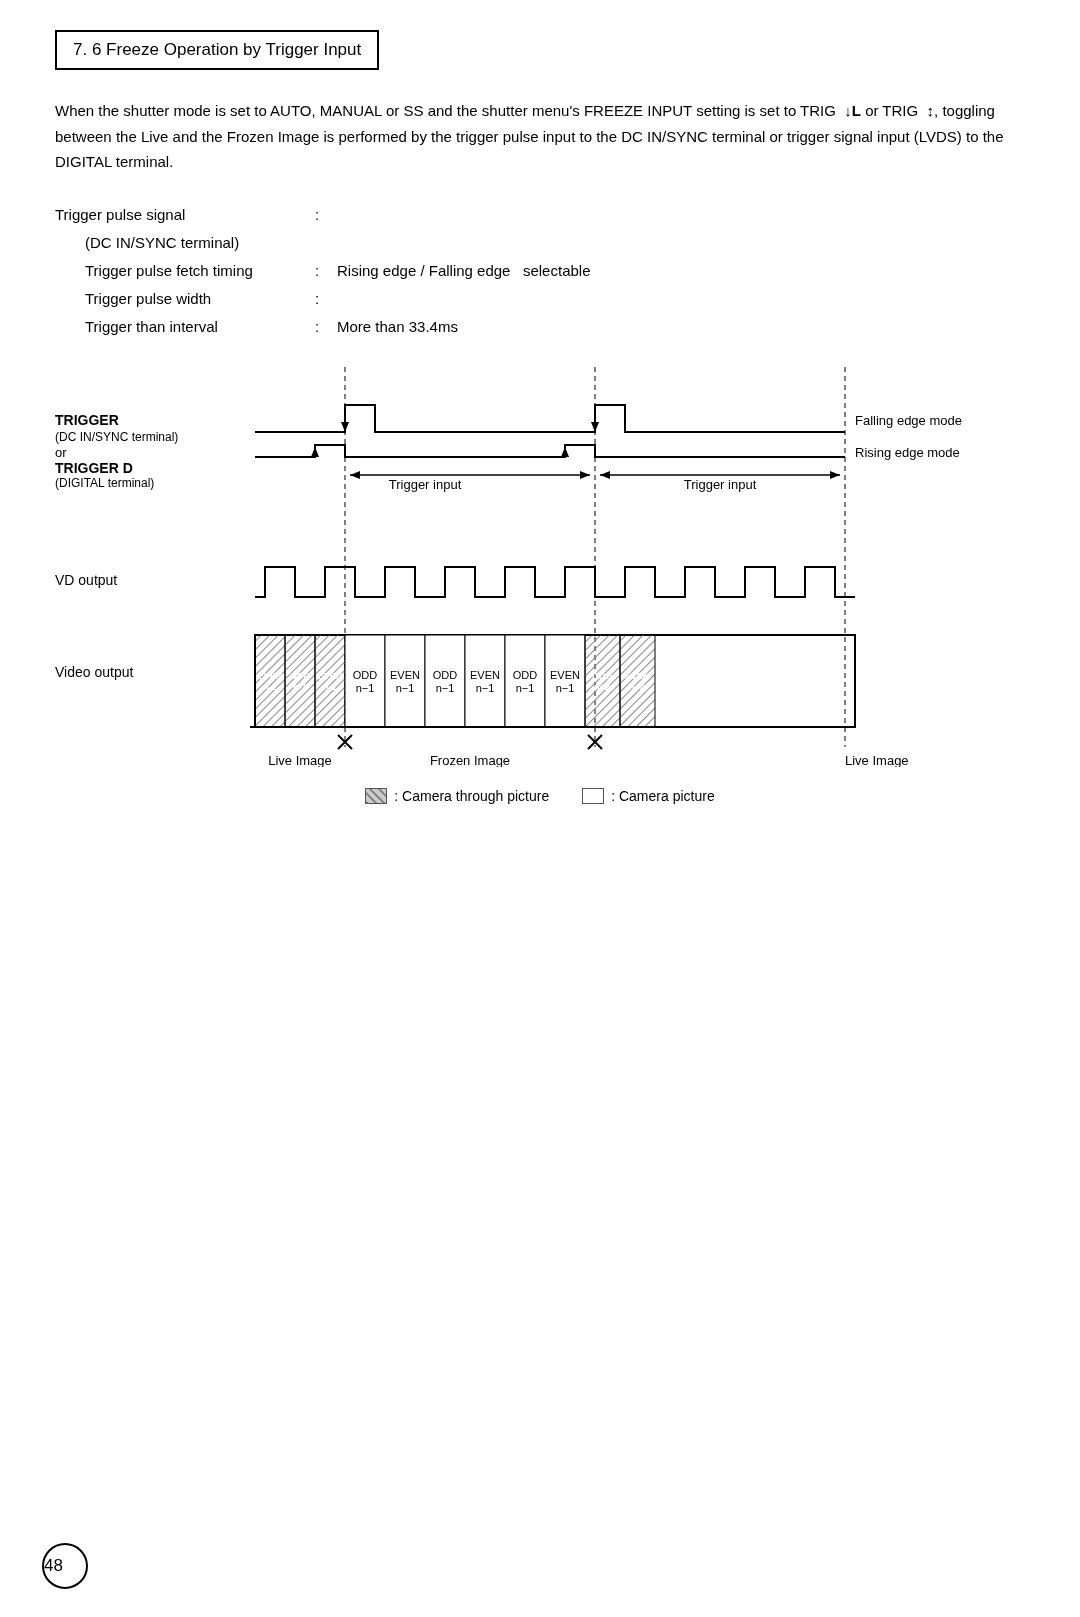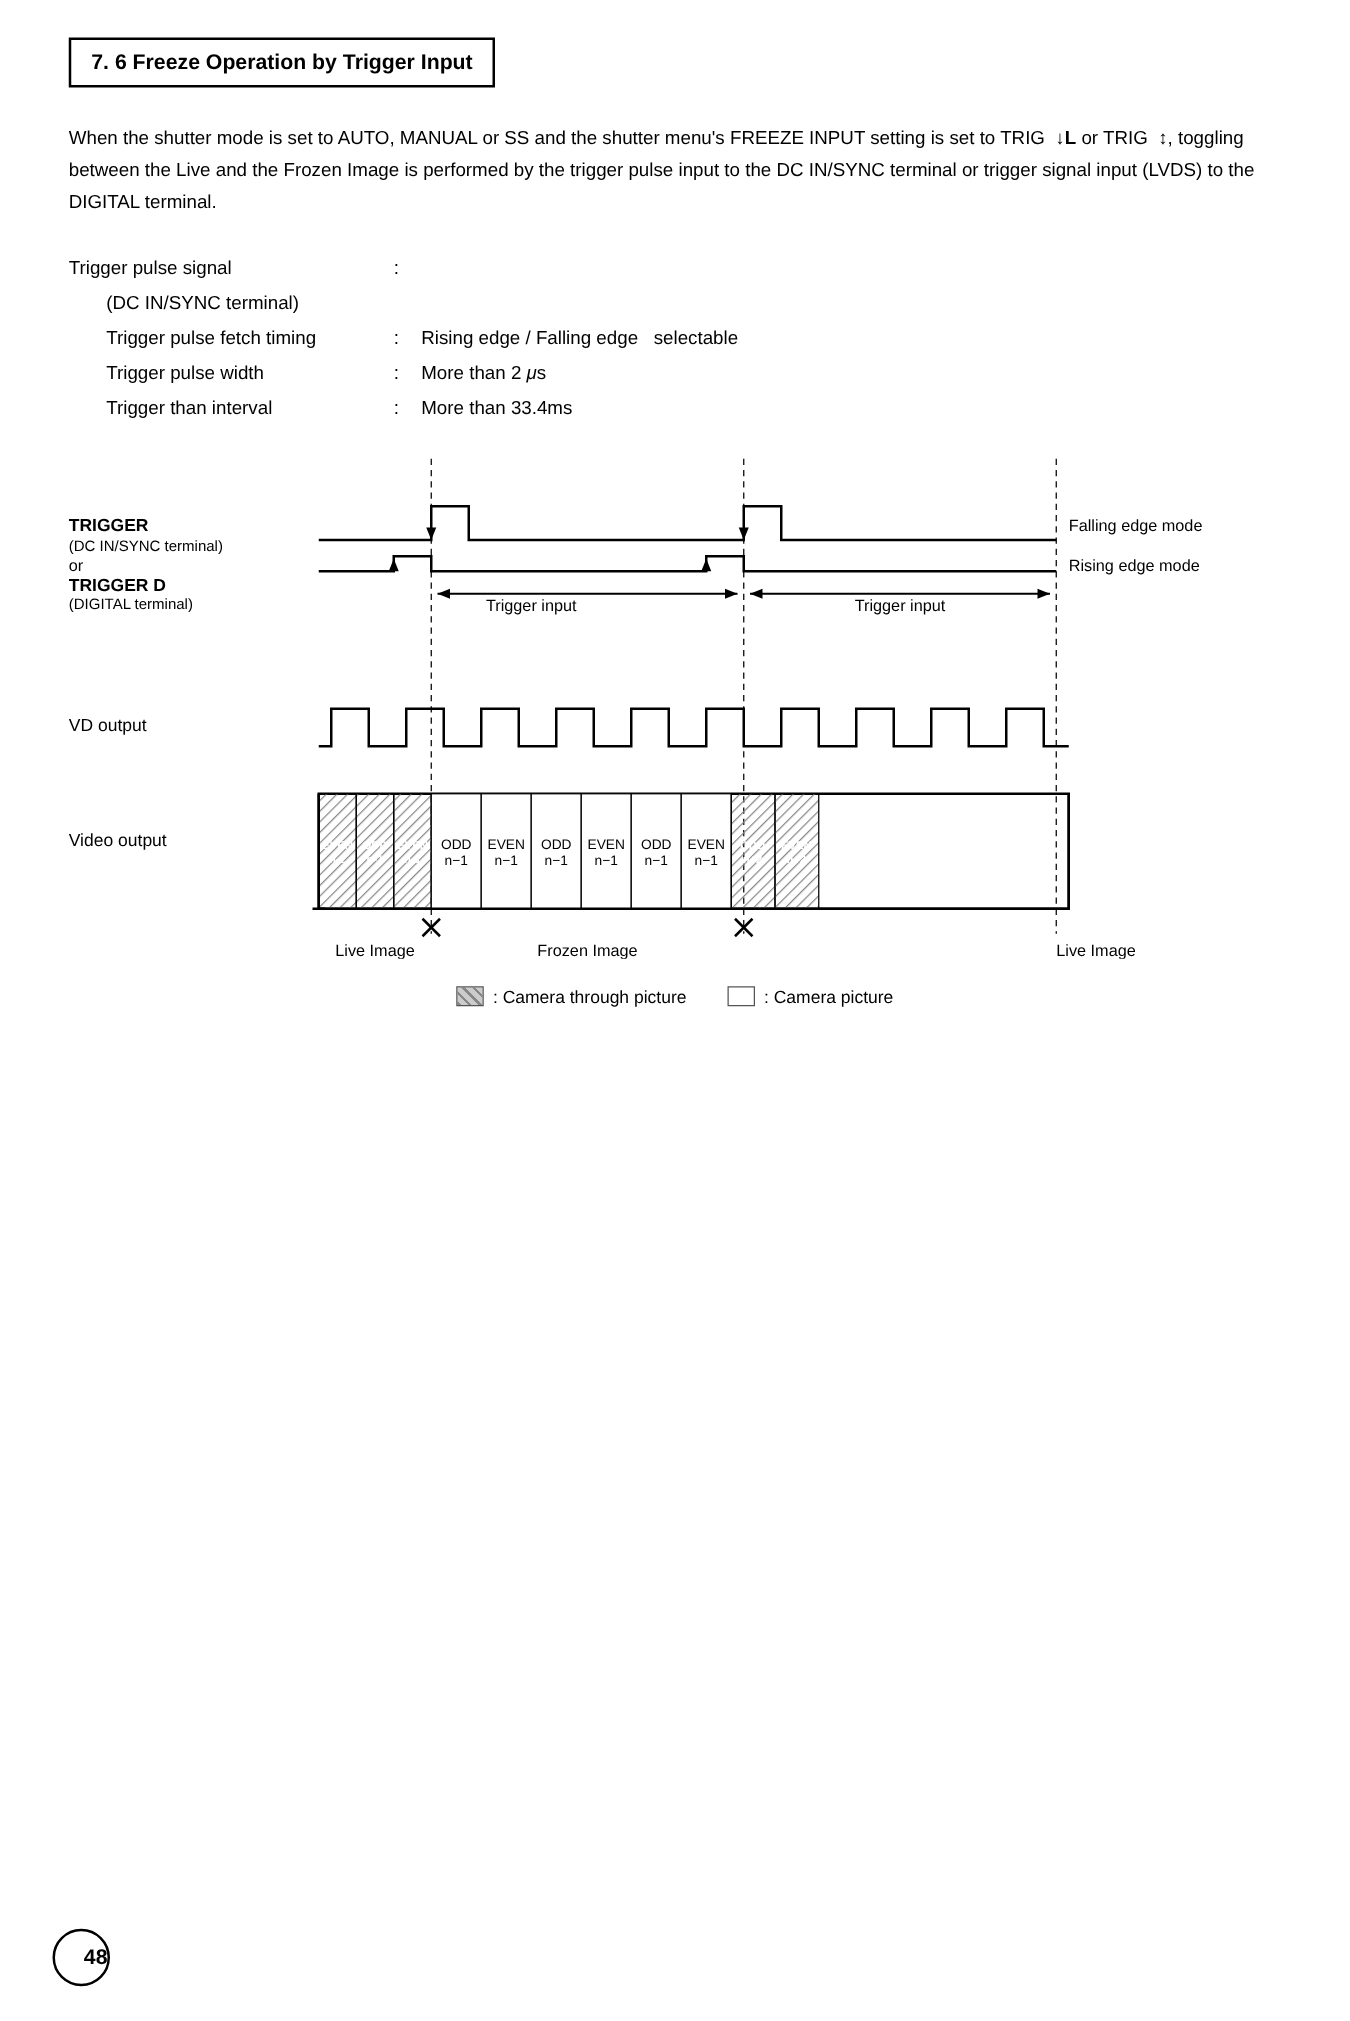--- a/index.html
+++ b/index.html
@@ -13,21 +13,21 @@
       padding: 30px 55px 60px 55px;
       position: relative;
     }
 
     .section-header {
       border: 2px solid #000;
       padding: 8px 16px;
       display: inline-block;
       margin-bottom: 28px;
       font-size: 17px;
-      font-weight: bold;
+      font-weight: normal;
     }
 
     .body-text {
       font-size: 15px;
       line-height: 1.7;
       margin-bottom: 28px;
     }
 
     .spec-table {
       margin-top: 10px;
@@ -100,23 +100,23 @@
     .page-number {
       position: absolute;
       bottom: 28px;
       left: 42px;
       width: 46px;
       height: 46px;
       border-radius: 50%;
       border: 2px solid #000;
       display: flex;
       align-items: center;
-      justify-content: flex-end;
+      justify-content: flex-start;
       font-size: 17px;
-      font-weight: bold;
+      font-weight: normal;
       background: #fff;
     }
   </style>
 </head>
 <body>
 
 
 
 <div class="section-header">
   <span>7.</span>
@@ -140,21 +140,20 @@
     <span class="spec-value"></span>
   </div>
   <div class="spec-row">
     <span class="spec-label indent">Trigger pulse fetch timing</span>
     <span class="spec-colon">:</span>
     <span class="spec-value">Rising edge / Falling edge &nbsp; selectable</span>
   </div>
   <div class="spec-row">
     <span class="spec-label indent">Trigger pulse width</span>
     <span class="spec-colon">:</span>
-    <span class="spec-value">More than 2 <i>μ</i>s</span>
   </div>
   <div class="spec-row">
     <span class="spec-label indent">Trigger than interval</span>
     <span class="spec-colon">:</span>
     <span class="spec-value">More than 33.4ms</span>
   </div>
 </div>
 
 
 <div class="timing-diagram">

